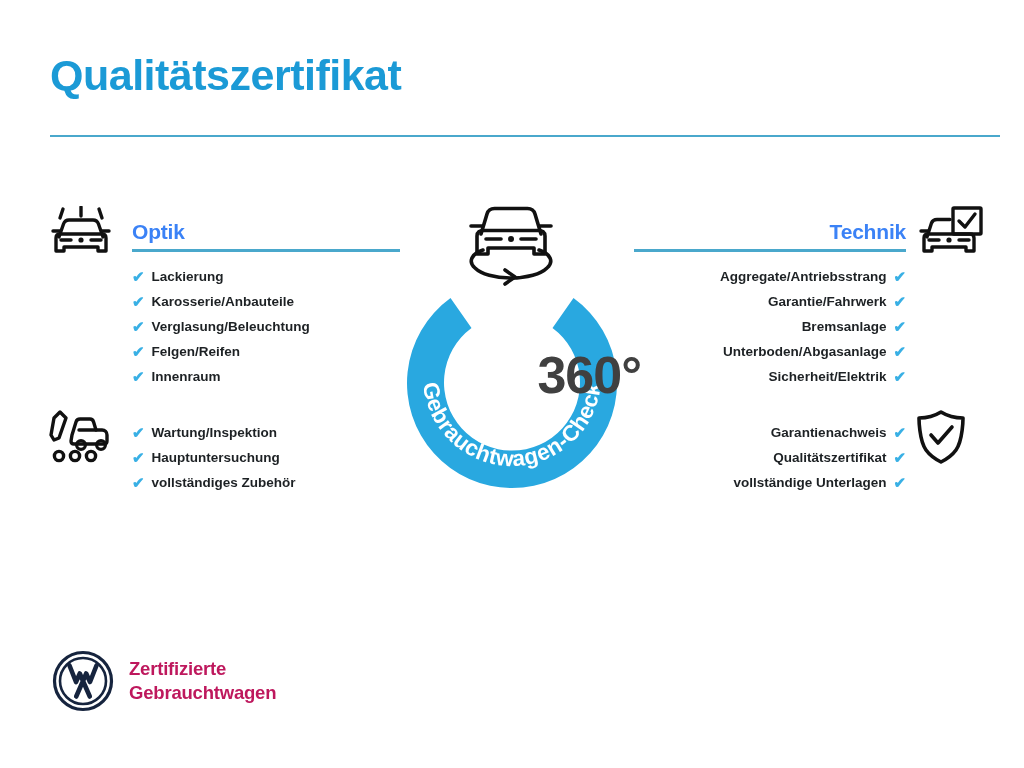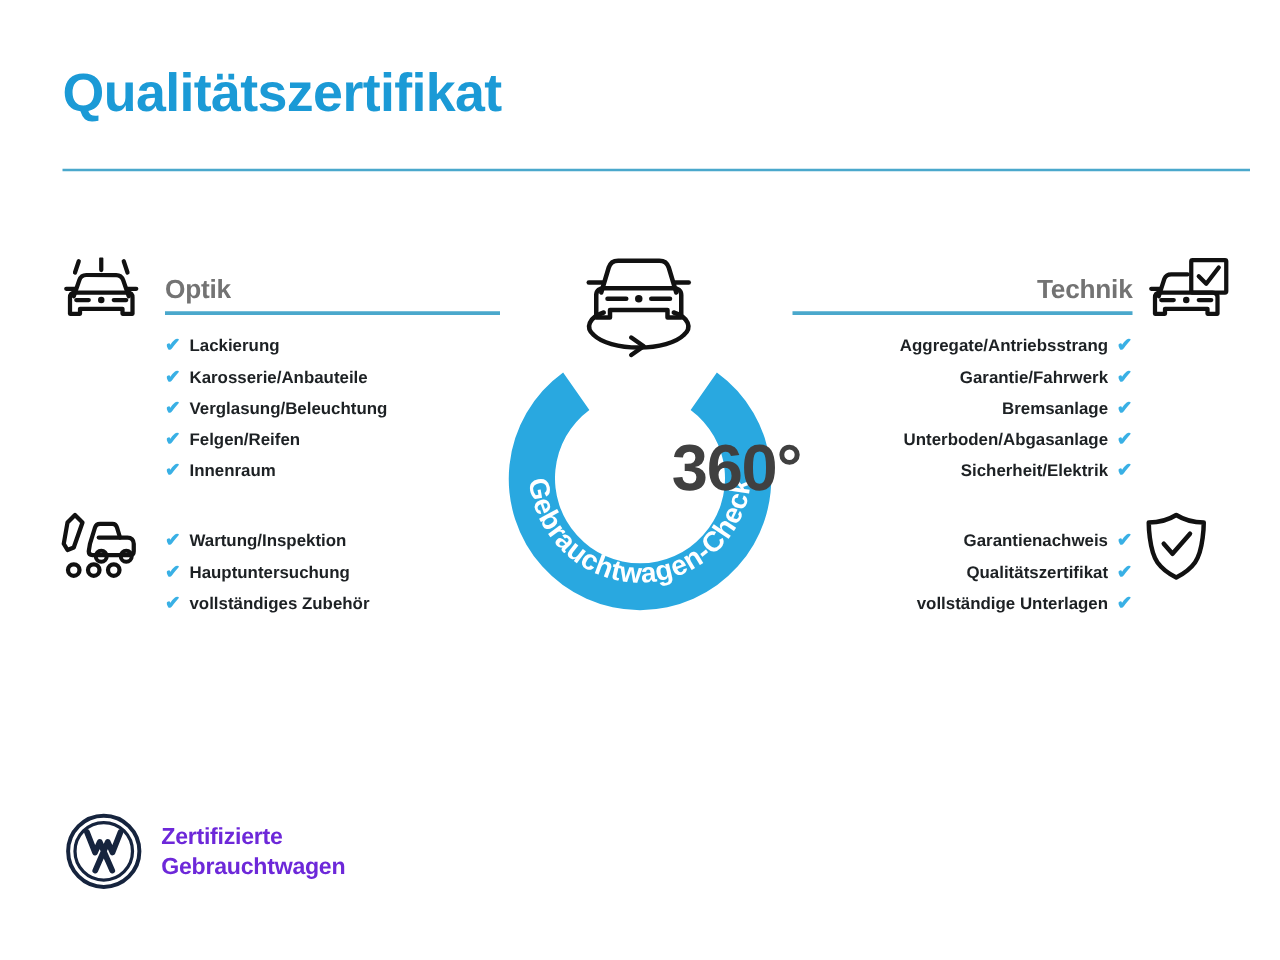--- a/index.html
+++ b/index.html
@@ -49,21 +49,21 @@
 
   .section-head {
     position: relative;
     height: 46px;
   }
   .section-title {
     position: absolute;
     bottom: 8px;
     font-size: 21px;
     font-weight: bold;
-    color: #737373;
+    color: #3b82f6;
     letter-spacing: -0.2px;
     white-space: nowrap;
   }
   .col-left  .section-title { left: 92px; }
   .col-right .section-title { right: 78px; }
 
   .section-rule {
     position: absolute;
     bottom: 0;
     height: 3px;
@@ -151,21 +151,21 @@
     left: 52px;
     top: 650px;
     display: flex;
     align-items: center;
   }
   #vw-mark { width: 62px; height: 62px; }
   #footer-text {
     margin-left: 15px;
     font-size: 18.5px;
     font-weight: bold;
-    color: #6d28d9;
+    color: #be185d;
     line-height: 1.28;
     letter-spacing: -0.2px;
   }
 </style>
 </head>
 <body>
 
 <div id="page-title">Qualitätszertifikat</div>
 <div id="title-rule"></div>
 

